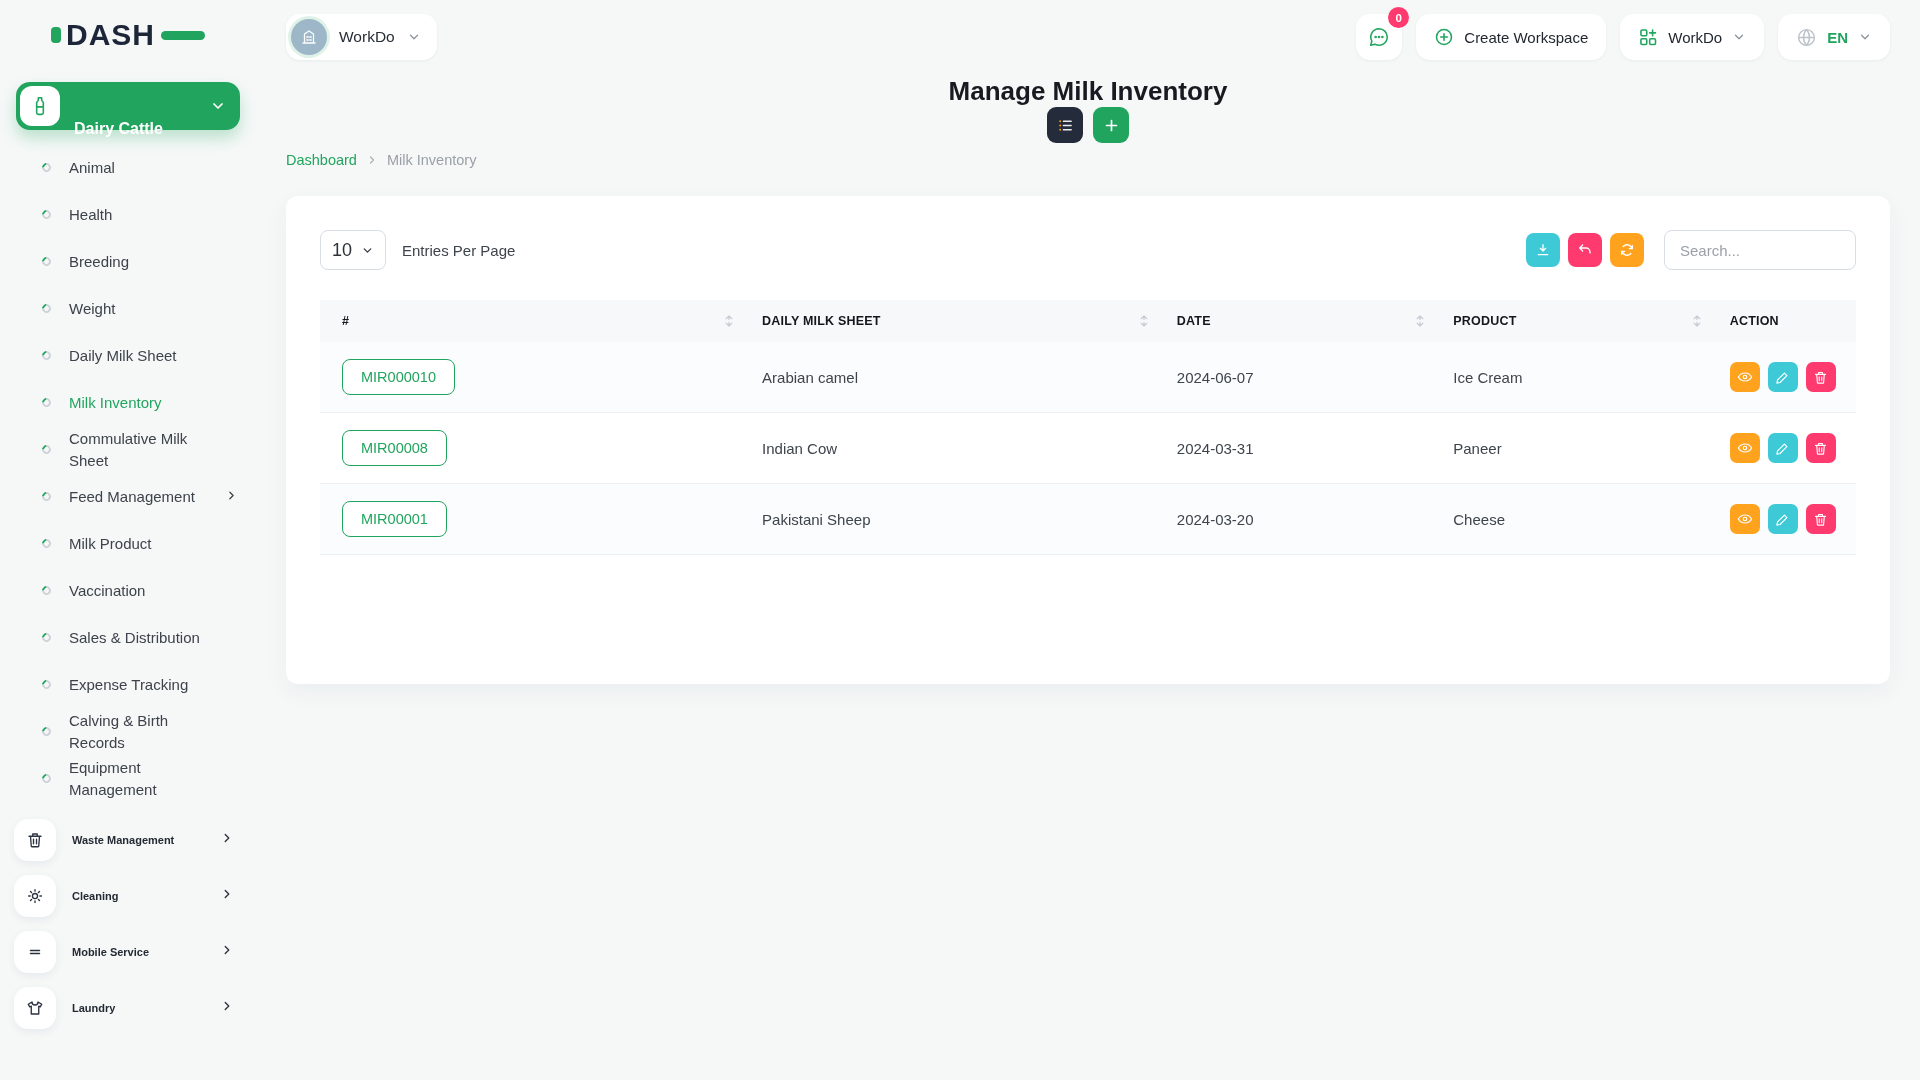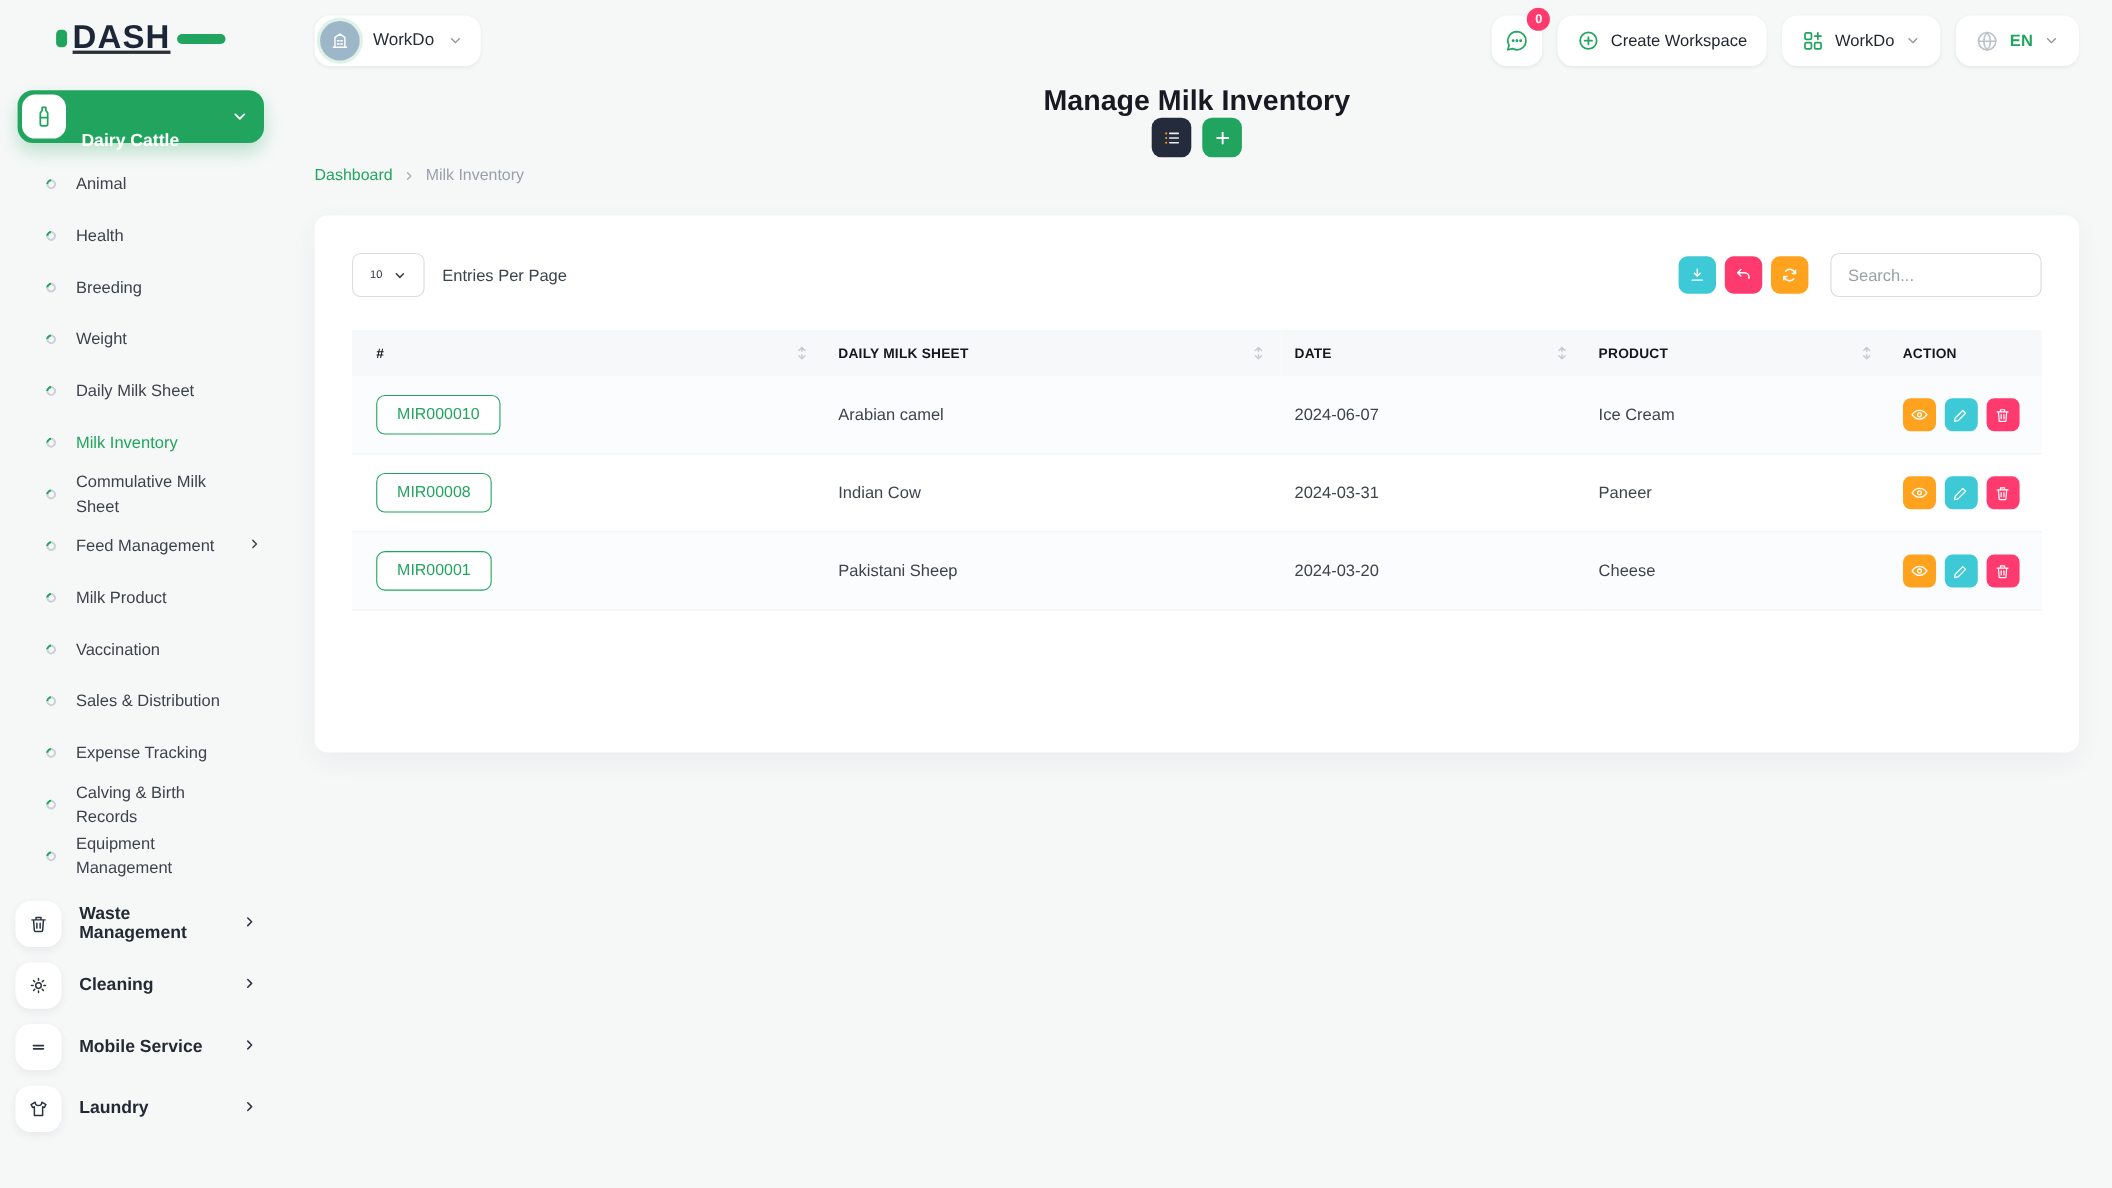--- a/index.html
+++ b/index.html
@@ -2,21 +2,21 @@
 <html><head>
 <meta charset="utf-8">
 <style>
   * { margin:0; padding:0; box-sizing:border-box; }
   html,body { width:1920px; height:1080px; overflow:hidden; }
   body { background:#f6f8f8; font-family:"Liberation Sans", sans-serif; color:#2b3038; }
   .app { display:flex; width:100%; height:100%; }
 
   
   .sidebar { width:256px; flex:none; height:100%; padding-bottom:10px; }
-  .logo-row { height:70px; display:flex; align-items:center; justify-content:center; gap:2px;text-decoration:underline; }
+  .logo-row { height:70px; display:flex; align-items:center; justify-content:center; gap:2px; }
   .logo-dot { width:10px; height:16px; background:#21a55e; border-radius:4px; margin-right:3px; }
   .logo-text { font-size:30px; font-weight:800; letter-spacing:1px; color:#1c2638; }
   .logo-dash { width:44px; height:9px; background:#21a55e; border-radius:5px; margin-left:4px; }
 
   .module-btn { margin:12px 16px 8px 16px; height:48px; background:#21a55e; border-radius:14px;
     display:flex; align-items:center; padding:4px 14px 4px 4px; gap:14px; cursor:pointer;
     box-shadow:0 8px 16px rgba(33,165,94,.28); }
   .module-tile { width:40px; height:40px; background:#fff; border-radius:12px; flex:none;
     display:flex; align-items:center; justify-content:center; color:#21a55e; }
   .module-label { flex:1; color:#fff; font-weight:700; font-size:16px;margin-top:46px; }
@@ -28,21 +28,21 @@
   .side-item .bullet { width:9px; height:9px; border-radius:50%; flex:none;
     border:2px solid #ccd2d8; border-top-color:#21a55e; transform:rotate(-45deg); }
   .side-item .lbl { max-width:158px; line-height:1.45; }
   .side-item.active { color:#21a55e; }
   .side-item .chev-r { margin-left:auto; color:#3d434b; }
 
   .mod-list { margin-top:10px; }
   .mod-item { display:flex; align-items:center; gap:16px; padding:7px 22px 7px 14px; cursor:pointer; }
   .mod-tile { width:42px; height:42px; background:#fff; border-radius:14px; flex:none;
     box-shadow:0 3px 8px rgba(25,35,50,.07); display:flex; align-items:center; justify-content:center; color:#2c3340; }
-  .mod-item .lbl { flex:1; font-size:16px; font-weight:600; color:#242a33; }
+  .mod-item .lbl { flex:1; font-size:11px; font-weight:600; color:#242a33; }
   .mod-item .chev-r { color:#2c3340; }
 
   
   .main { flex:1; padding:0 30px; }
   .topbar { height:62px; margin-top:6px; display:flex; align-items:center; justify-content:space-between; }
   .ws-pill { display:flex; align-items:center; gap:12px; background:#fff; border-radius:14px;
     padding:5px 16px 5px 5px; box-shadow:0 1px 3px rgba(20,30,40,.06); cursor:pointer; }
   .avatar { width:36px; height:36px; border-radius:50%; background:#9db7c8; color:#fff;
     display:flex; align-items:center; justify-content:center; box-shadow:0 0 0 3px rgba(33,165,94,.15); }
   .ws-pill .lbl { font-size:15.5px; color:#272d35; }
@@ -67,21 +67,21 @@
   .breadcrumb { display:flex; align-items:center; gap:9px; margin-top:9px; font-size:14.5px; }
   .breadcrumb .link { color:#21a55e; cursor:pointer; }
   .breadcrumb .sep { color:#a9aeb6; display:flex; }
   .breadcrumb .current { color:#9aa0a8; }
 
   .card { margin-top:28px; background:#fff; border-radius:12px; padding:34px 34px 30px;
     box-shadow:0 8px 24px rgba(20,35,50,.05); min-height:488px; }
   .toolbar { display:flex; align-items:center; justify-content:space-between; }
   .toolbar-left { display:flex; align-items:center; gap:16px; }
   .select-box { width:66px; height:40px; border:1px solid #d7dde2; border-radius:8px; background:#fff;
-    display:flex; align-items:center; justify-content:center; gap:9px; font-size:10px; color:#2b3139; cursor:pointer; }
+    display:flex; align-items:center; justify-content:center; gap:9px; font-size:18px; color:#2b3139; cursor:pointer; }
   .select-box .chev { color:#3a4049; }
   .entries-lbl { font-size:15px; color:#3d434c; }
   .toolbar-right { display:flex; align-items:center; }
   .tool-btn { width:34px; height:34px; border-radius:8px; display:flex; align-items:center;
     justify-content:center; color:#fff; margin-left:8px; cursor:pointer; }
   .t-teal { background:#3ec9d6; } .t-pink { background:#ff3a6e; } .t-orange { background:#ffa21d; }
   .search-input { width:192px; height:40px; margin-left:20px; border:1px solid #d7dde2; border-radius:8px;
     padding:4px 15px; font-size:15px; color:#2b3139; outline:none; background:#fff; font-family:"Liberation Sans", sans-serif; }
   .search-input::placeholder { color:#9aa1a9; }
 

